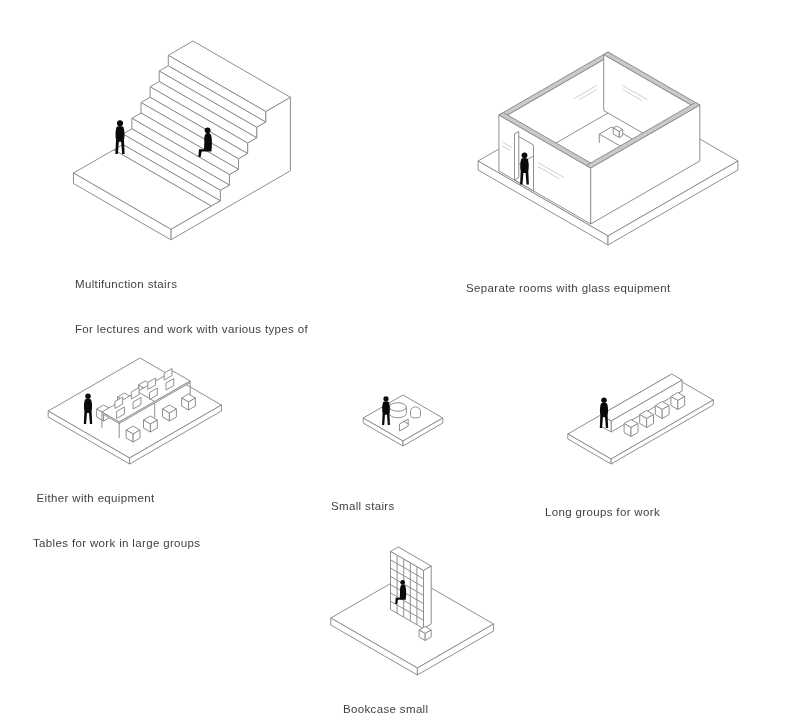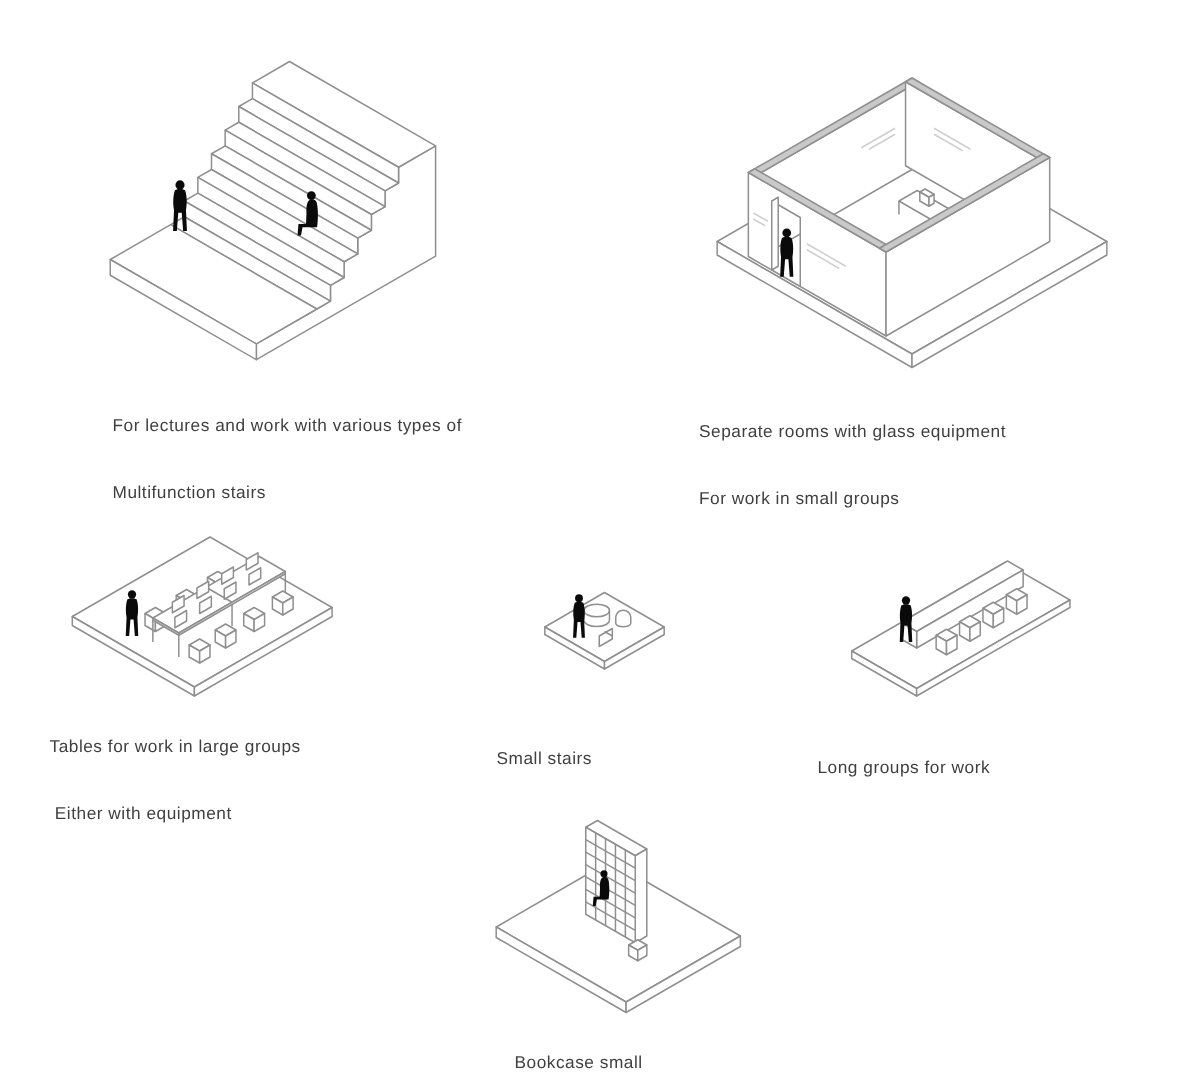--- a/index.html
+++ b/index.html
@@ -209,30 +209,29 @@
         <circle cx="-0.4" cy="-20.6" r="2.8"></circle>
         <path d="M-1.4,-17.8 C-3,-17.2 -3.8,-14 -3.5,-9.5 L-3.8,-2.6 L-8.6,-2.6 L-9.2,4.8 L-7,4.8 L-6,-0.4 L3.2,-0.4 C3.9,-4.5 4.1,-11.5 3,-16.2 C2.2,-18.2 0.2,-18.6 -1.4,-17.8 Z"></path>
       </g>
       <polygon points="130.2,86.5 136.2,90.0 130.2,93.5 124.1,90.0" fill="#ffffff" stroke="#8f8f8f" stroke-width="1" stroke-linejoin="round"></polygon>
       <polygon points="124.1,90.0 130.2,93.5 130.2,100.5 124.1,97.0" fill="#ffffff" stroke="#8f8f8f" stroke-width="1" stroke-linejoin="round"></polygon>
       <polygon points="136.2,90.0 130.2,93.5 130.2,100.5 136.2,97.0" fill="#ffffff" stroke="#8f8f8f" stroke-width="1" stroke-linejoin="round"></polygon>
     </svg>
 </div>
 
 <div class="cap" id="cap-stairs">
+  <div>Multifunction stairs</div>
   <div>For lectures and work with various types of</div>
-  <div>Multifunction stairs</div>
 </div>
 <div class="cap" id="cap-room">
   <div>Separate rooms with glass equipment</div>
-  <div>For work in small groups</div>
 </div>
 <div class="cap" id="cap-large">
+  <div> Either with equipment</div>
   <div>Tables for work in large groups</div>
-  <div> Either with equipment</div>
 </div>
 <div class="cap" id="cap-small">
   <div>Small stairs</div>
 </div>
 <div class="cap" id="cap-long">
   <div>Long groups for work</div>
 </div>
 <div class="cap" id="cap-book">
   <div>Bookcase small</div>
 </div>

